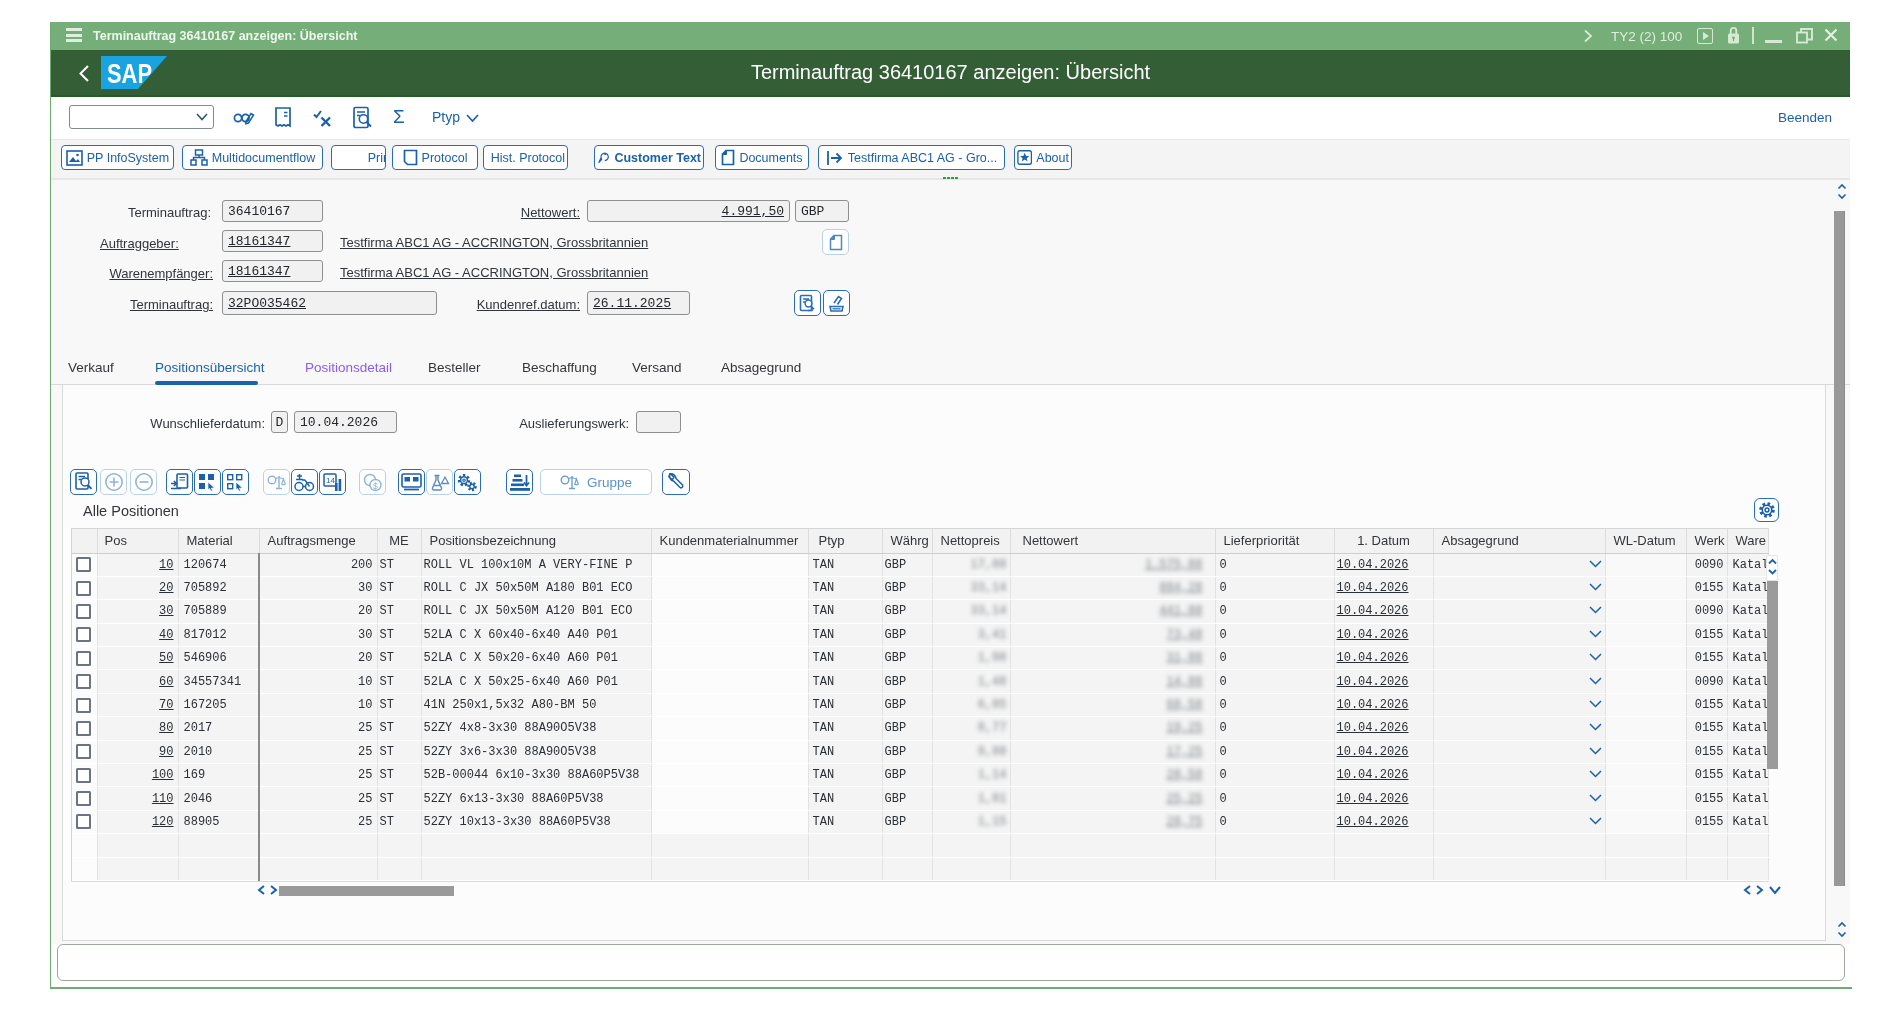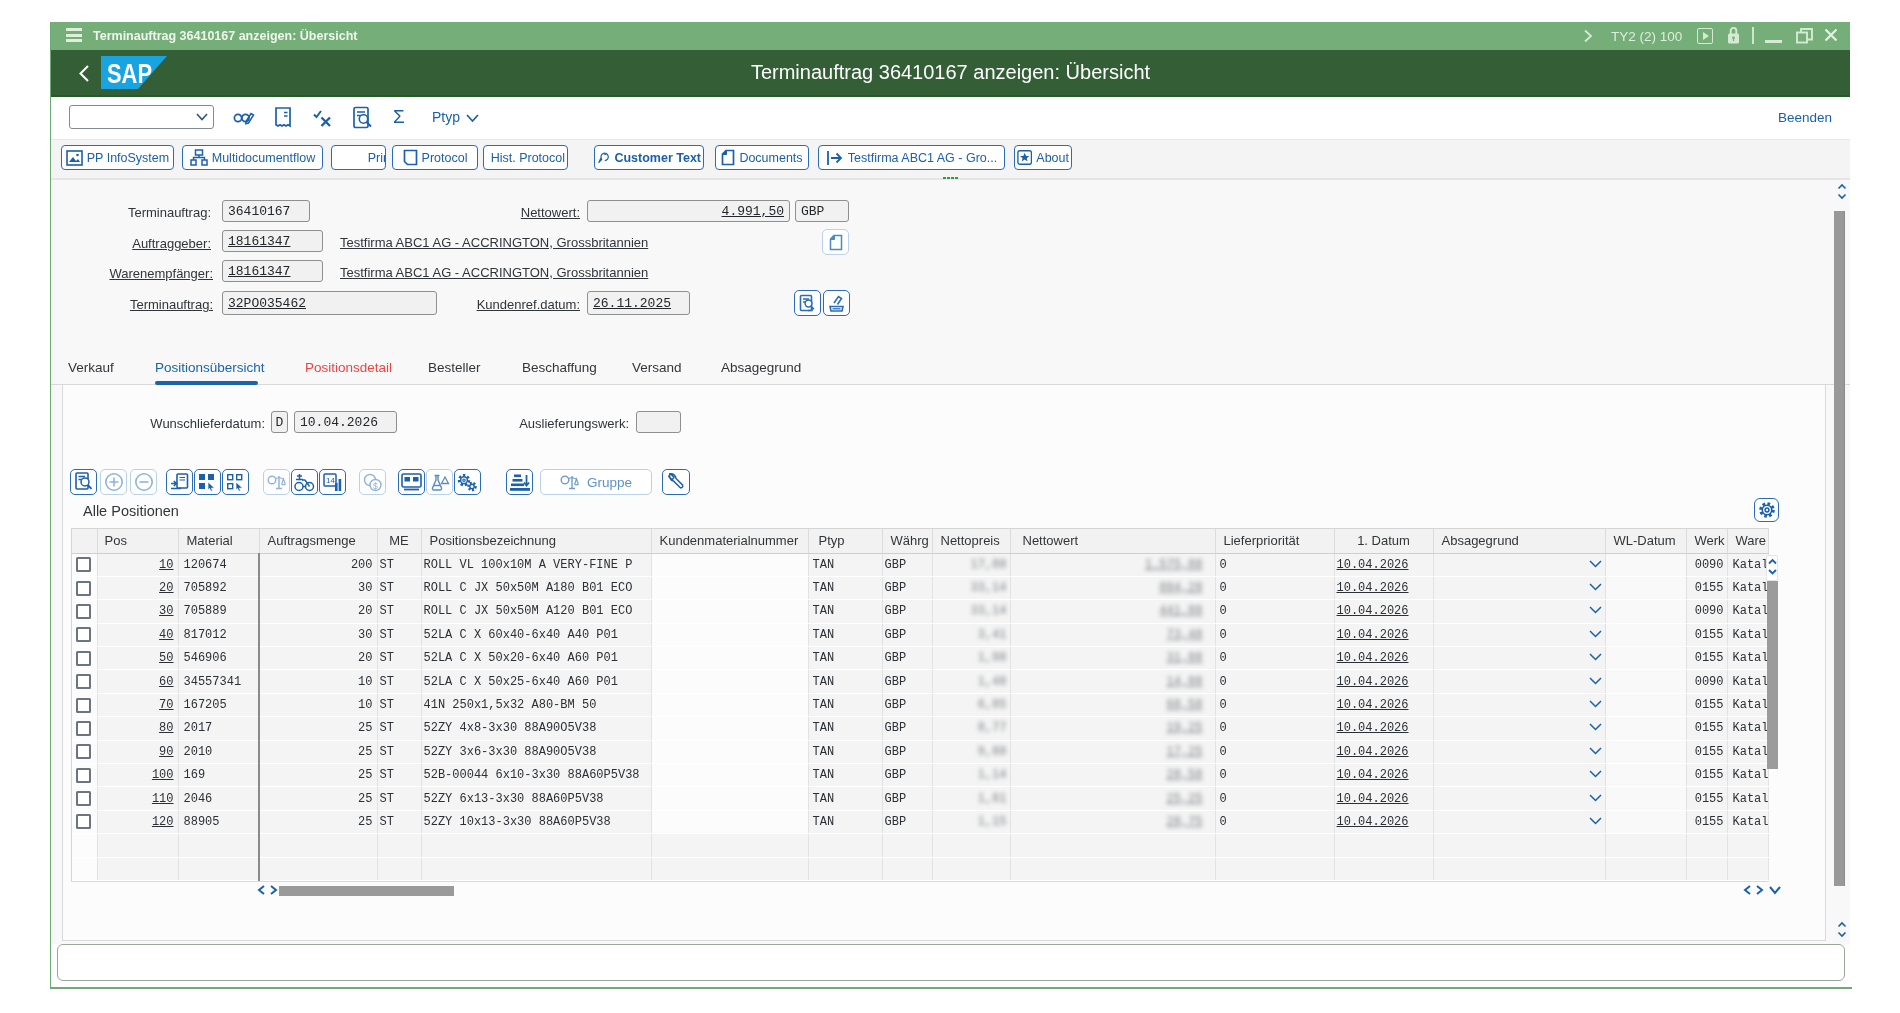--- a/index.html
+++ b/index.html
@@ -157,28 +157,28 @@
     </svg>
     <span>About</span>
   </div>
 <div class="abs" style="left:943px;top:176.5px;display:flex;gap:1.5px;">
     <div style="width:2.5px;height:2.5px;background:#2e9e3e;"></div>
     <div style="width:2.5px;height:2.5px;background:#2e9e3e;"></div>
     <div style="width:2.5px;height:2.5px;background:#2e9e3e;"></div>
     <div style="width:2.5px;height:2.5px;background:#2e9e3e;"></div>
   </div>
 <div class="lbl" style="left:100px;top:205px;width:111px;text-align:right;">Terminauftrag:</div>
-<div class="fld" style="left:222px;top:200px;width:88px;height:22px;text-align:center;">36410167</div>
+<div class="fld" style="left:222px;top:200px;width:101px;height:22px;text-align:center;">36410167</div>
 <div class="lbl u" style="left:450px;top:205px;width:130px;text-align:right;">Nettowert:</div>
 <div class="fld" style="left:587px;top:200px;width:203px;height:22px;justify-content:flex-end;">
     <span class="u">4.991,50</span>
   </div>
 <div class="fld" style="left:795px;top:200px;width:54px;height:22px;">GBP</div>
 
-<div class="lbl u" style="left:100px;top:236px;width:111px;text-align:right;">Auftraggeber:</div>
+<div class="lbl u" style="left:100px;top:236px;width:111px;">Auftraggeber:</div>
 <div class="fld" style="left:222px;top:230px;width:101px;height:22px;">
     <span class="u">18161347</span>
   </div>
 <div class="abs u" style="left:340px;top:235px;font-size:13px;color:#30353a;">Testfirma ABC1 AG - ACCRINGTON, Grossbritannien</div>
 <div class="ibtn lite" style="left:822px;top:229px;">
 <svg width="14" height="17" viewBox="0 0 14 17">
       <path d="M12.5 1.5 L5 1.5 L1.5 5 L1.5 15.5 L12.5 15.5 Z" fill="none" stroke="#4d87c0" stroke-width="1.5"></path>
       <path d="M5.5 1.5 L5.5 5.5 L1.5 5.5 Z" fill="#4d87c0" stroke="#4d87c0" stroke-width="1"></path>
     </svg>
   </div>
@@ -208,21 +208,21 @@
 <div class="ibtn" style="left:823px;top:290px;">
 <svg width="19" height="19" viewBox="0 0 19 19">
       <path d="M7 9 L11.5 2.5 L14.5 4.5 L10.5 10.5" fill="none" stroke="#2a6db6" stroke-width="1.6"></path>
       <path d="M3 12.5 L16 12.5 L15 17 L4 17 Z" fill="none" stroke="#2a6db6" stroke-width="1.6"></path>
       <path d="M5.5 14.8 L13.5 14.8" stroke="#2a6db6" stroke-width="1.3"></path>
     </svg>
   </div>
 <div class="abs" style="left:51px;top:384px;width:1799px;height:1px;background:#d9d9d9;"></div>
 <div class="abs" style="left:68px;top:360px;font-size:13.5px;color:#32363a;">Verkauf</div>
 <div class="abs" style="left:155px;top:360px;font-size:13.5px;color:#1a63ad;">Positionsübersicht</div>
-<div class="abs" style="left:305px;top:360px;font-size:13.5px;color:#ef4444;">Positionsdetail</div>
+<div class="abs" style="left:305px;top:360px;font-size:13.5px;color:#8b5cf6;">Positionsdetail</div>
 <div class="abs" style="left:428px;top:360px;font-size:13.5px;color:#32363a;">Besteller</div>
 <div class="abs" style="left:522px;top:360px;font-size:13.5px;color:#32363a;">Beschaffung</div>
 <div class="abs" style="left:632px;top:360px;font-size:13.5px;color:#32363a;">Versand</div>
 <div class="abs" style="left:721px;top:360px;font-size:13.5px;color:#32363a;">Absagegrund</div>
 <div class="abs" style="left:155px;top:381px;width:103px;height:4px;background:#1a63ad;border-radius:2px;"></div>
 <div class="abs" style="left:62px;top:385px;width:1764px;height:556px;background:#fcfcfc;border:1px solid #d9d9d9;border-top:none;"></div>
 <div class="lbl" style="left:140px;top:416px;width:125px;text-align:right;">Wunschlieferdatum:</div>
 <div class="fld" style="left:271px;top:411px;width:17px;height:22px;padding:0 4px;justify-content:center;">D</div>
 <div class="fld" style="left:294px;top:411px;width:103px;height:22px;">10.04.2026</div>
 <div class="lbl" style="left:500px;top:416px;width:129px;text-align:right;">Auslieferungswerk:</div>

